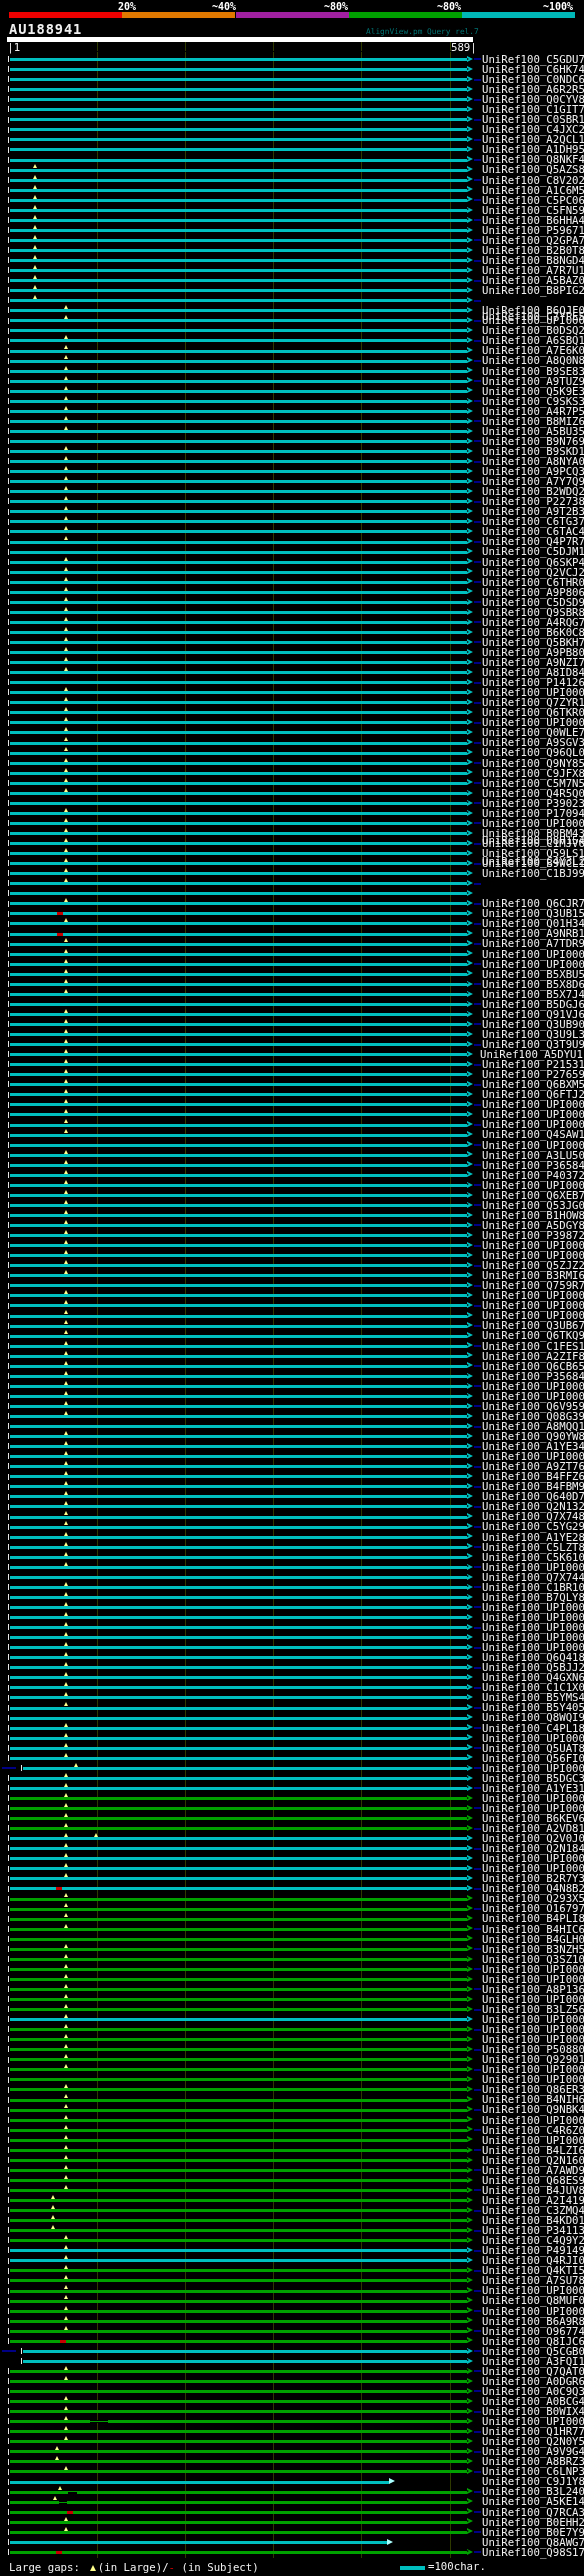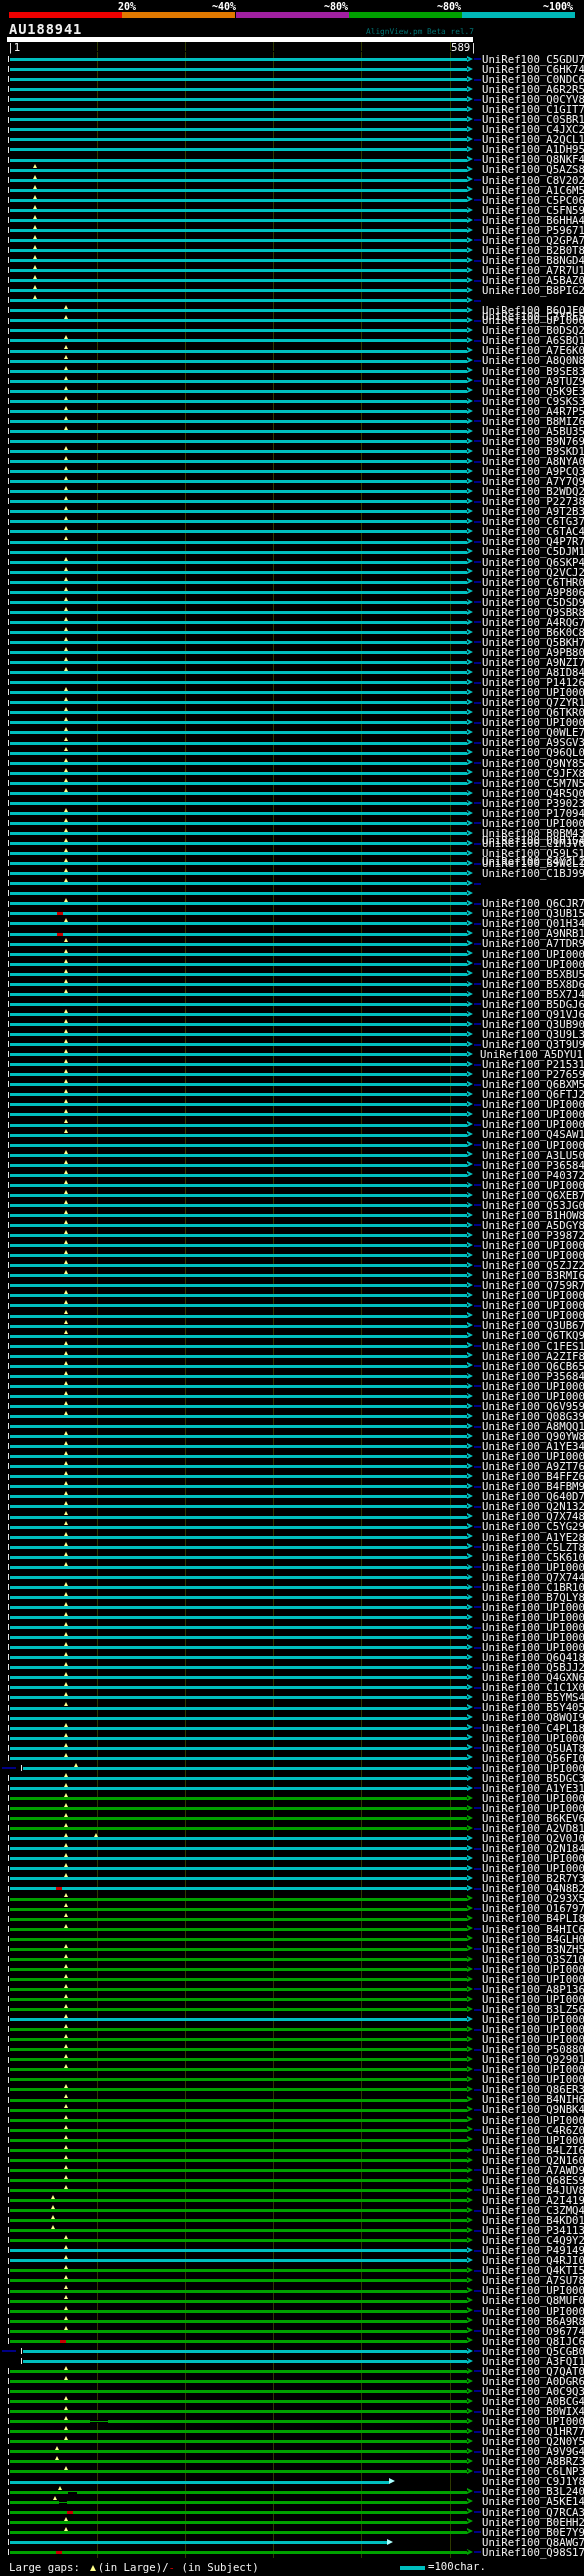--- a/index.html
+++ b/index.html
@@ -39,21 +39,21 @@
   <span class="abs txt pct" style="left:449px;top:0.9px">~80%</span>
   <span class="abs txt pct" style="left:558px;top:0.9px">~100%</span>
   <div class="seg" style="left:9.1px;width:113px;background:#ee0000"></div>
   <div class="seg" style="left:122px;width:113px;background:#e07800"></div>
   <div class="seg" style="left:236px;width:113px;background:#a020a0"></div>
   <div class="seg" style="left:349px;width:113px;background:#00a000"></div>
   <div class="seg" style="left:462px;width:113px;background:#00b8b8"></div>
 </div>
 
 <div class="abs txt" id="queryname">AU188941</div>
-<div class="abs" id="watermark" style="font-family:'DejaVu Sans Mono',monospace;">AlignView.pm Beta rel.7</div>
+<div class="abs" id="watermark" style="font-family:'DejaVu Sans Mono',monospace;">AlignView.pm Query rel.7</div>
 <div class="abs" id="ruler"></div>
 <span class="abs txt" style="left:7.3px;top:42px">|1</span>
 <span class="abs txt" style="left:451px;top:42px">589|</span>
 
 <div id="plot">
     <div class="abs grid" style="left: 97px; top: 52px; height: 2506px;"></div>
     <div class="abs rtick" style="left: 97px;"></div>
     <div class="abs grid" style="left: 185px; top: 52px; height: 2506px;"></div>
     <div class="abs rtick" style="left: 185px;"></div>
     <div class="abs grid" style="left: 273px; top: 52px; height: 2506px;"></div>

